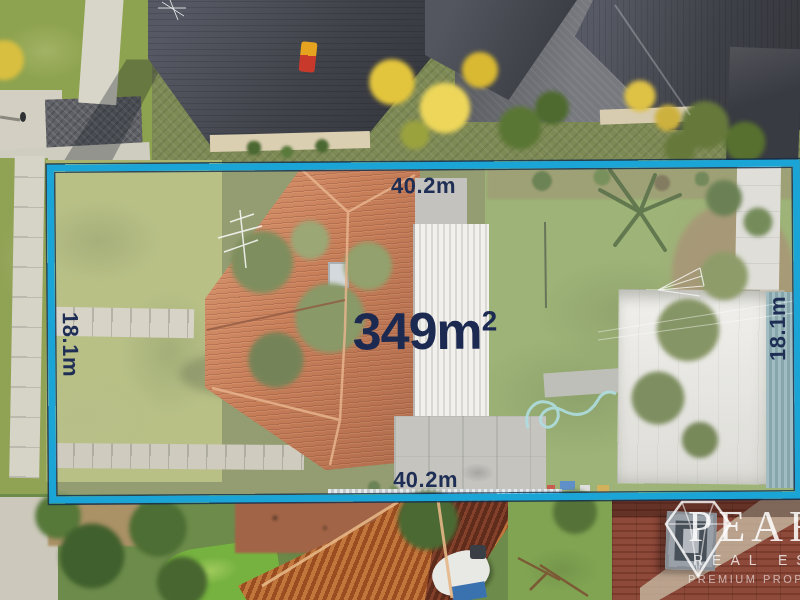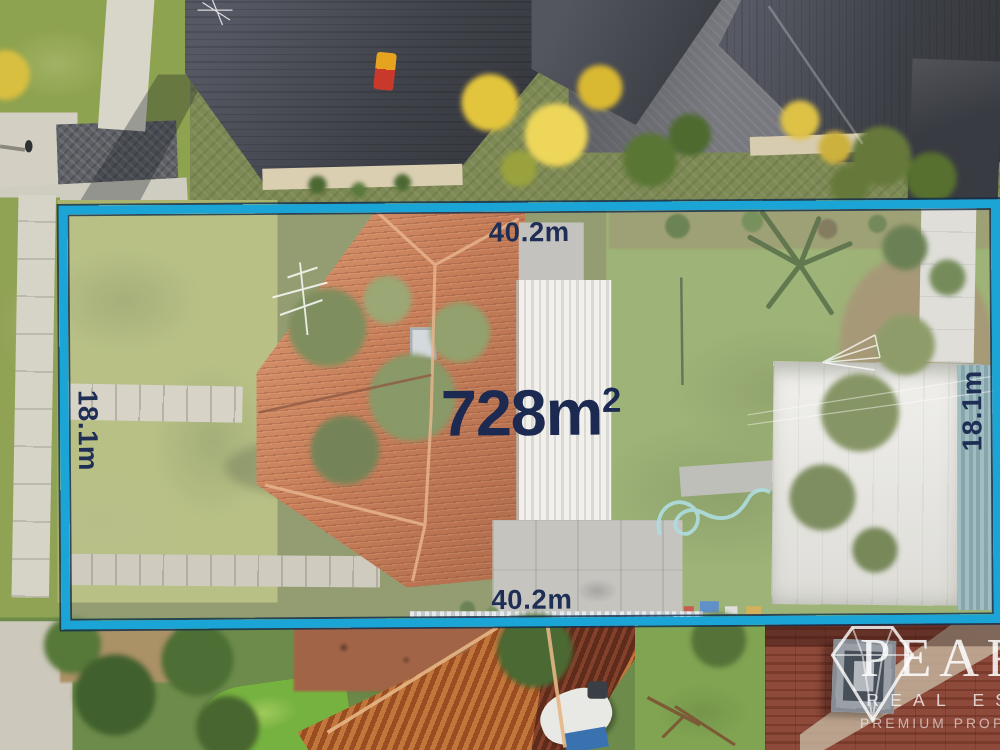--- a/index.html
+++ b/index.html
@@ -317,21 +317,21 @@
     <path d="M398,502 L262,586 M438,500 L452,598" stroke="#e6b685" stroke-width="3" fill="none" opacity=".9"></path>
 
     <path d="M615,5 L690,115" stroke="rgba(255,255,255,.25)" stroke-width="2" fill="none"></path>
   </svg>
 
   <div class="ab overlay-box">
     <div class="dim dim-top">40.2m</div>
     <div class="dim dim-bottom">40.2m</div>
     <div class="dim dim-left">18.1m</div>
     <div class="dim dim-right">18.1m</div>
-    <div class="area"><span>728m</span><span class="sup">2</span></div>
+    <div class="area"><span>349m</span><span class="sup">2</span></div>
   </div>
 
   <div class="ab wm">
     <svg class="wm-icon" width="92" height="92" viewBox="0 0 92 92">
       <path d="M30,10 L62,10 L78,32 L46,84 L14,32 Z" fill="none" stroke="rgba(255,255,255,.8)" stroke-width="2.5"></path>
       <path d="M14,32 L78,32 M30,10 L38,32 M62,10 L54,32 M38,32 L46,84 M54,32 L46,84" fill="none" stroke="rgba(255,255,255,.55)" stroke-width="1.5"></path>
     </svg>
     <div class="wm-brand">PEARL</div>
     <div class="wm-sub">REAL ESTATE</div>
     <div class="wm-tag">PREMIUM PROPERTY PEOPLE</div>

